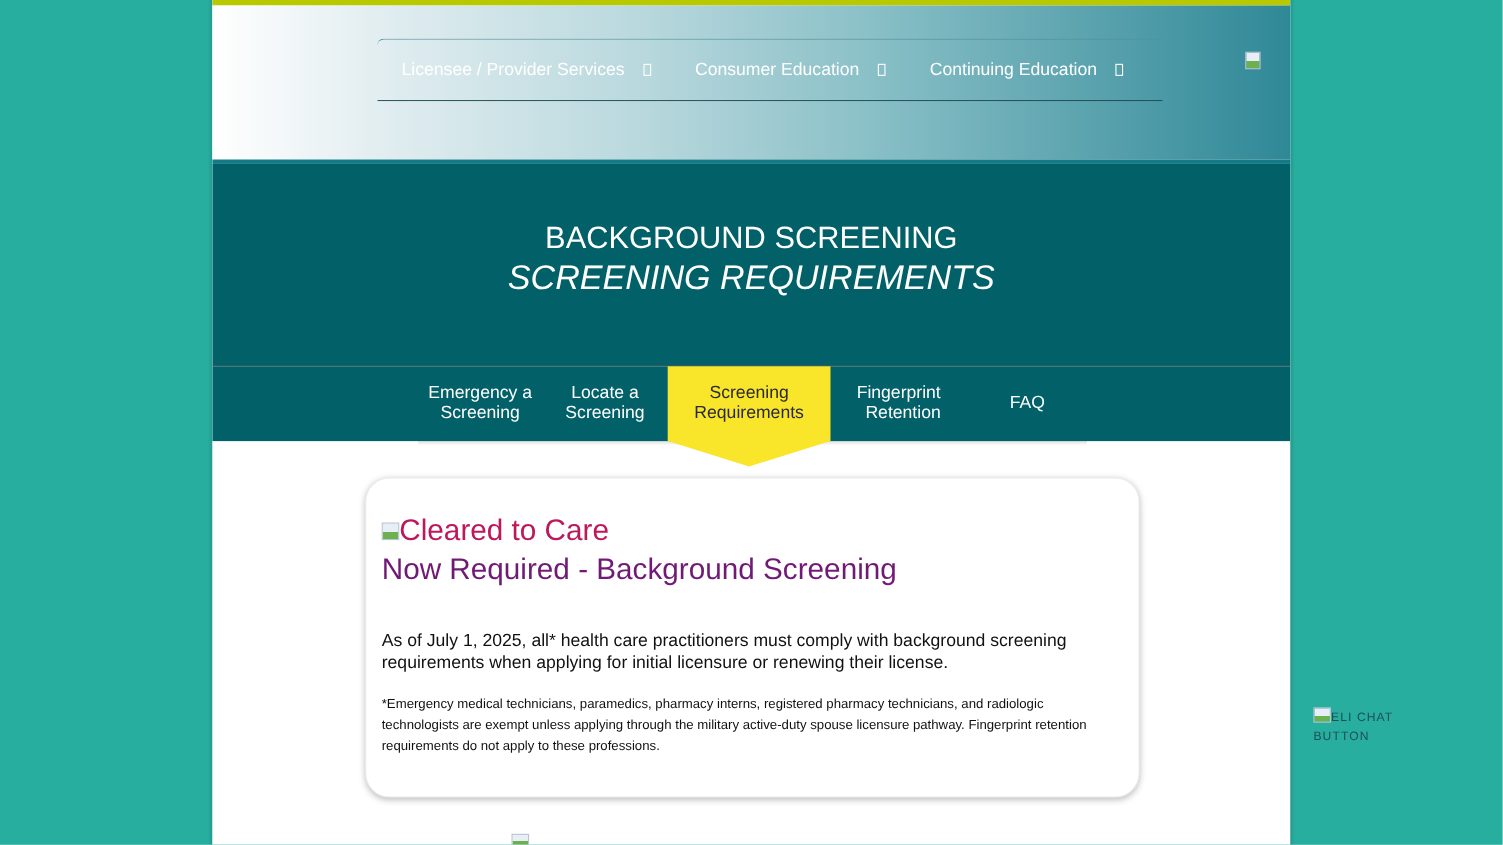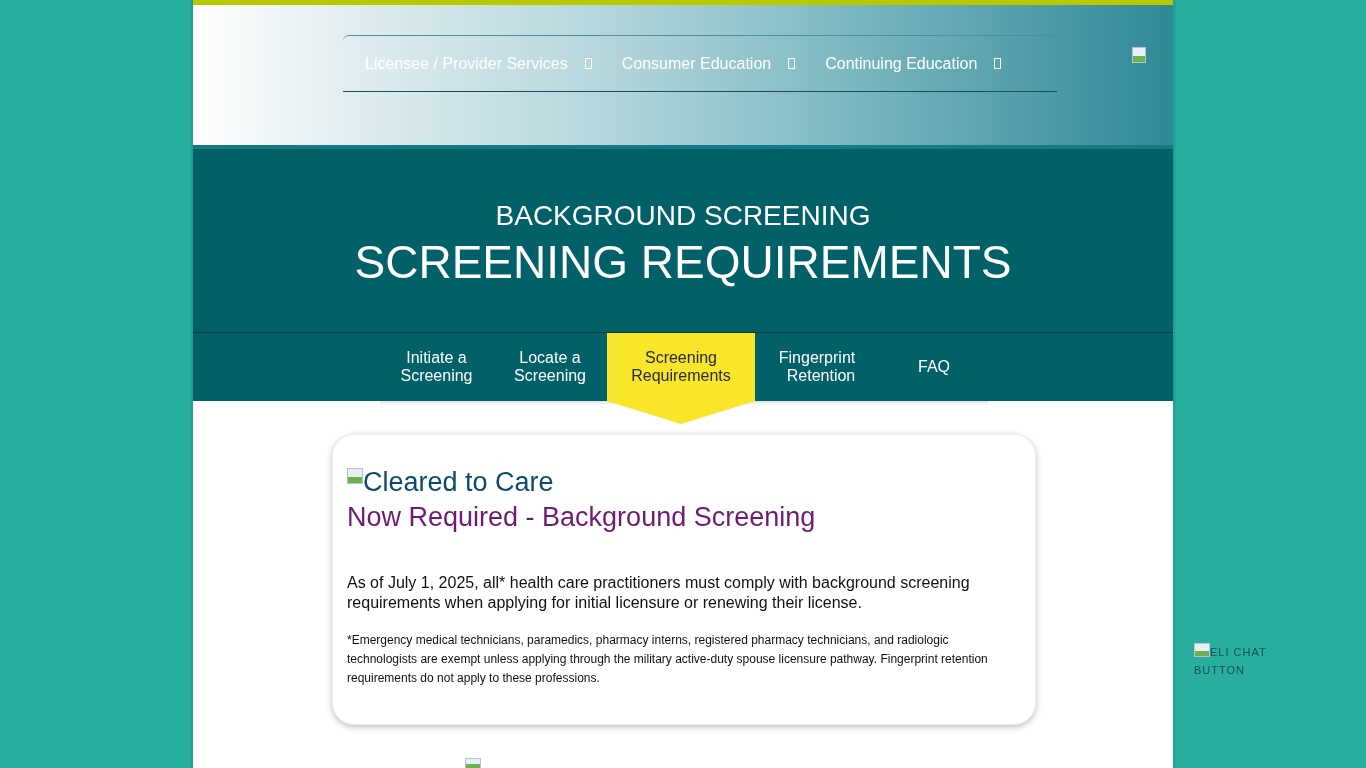--- a/index.html
+++ b/index.html
@@ -36,21 +36,21 @@
       border-top: 1px solid #4f8f98;
       border-bottom: 1px solid #1f4b52;
       border-radius: 6px 0 0 0;
       display: flex; align-items: center;
       padding-left: 22px;
     }
     .topnav-item {
       display: flex; align-items: center;
       color: #ffffff;
       font-size: 16px;
-      margin-right: 30px;
+      margin-right: 40px;
       cursor: pointer;
       white-space: nowrap;
     }
     .topnav-item .caret {
       display: inline-block;
       width: 7px; height: 11px;
       border: 1px solid #ffffff;
       margin-left: 17px;
     }
     .banner-logo {
@@ -68,21 +68,22 @@
       background: #016068;
       text-align: center;
       color: #ffffff;
     }
     .hero-sub {
       position: absolute; left: 0; top: 51px; width: 980px;
       font-size: 28px; letter-spacing: 0;
     }
     .hero-title {
       position: absolute; left: 0; top: 86px; width: 980px;
-      font-size: 46px;
+      font-size: 31px;
+      font-style: italic;
     }
     .hero-divider {
       position: absolute; left: 0; top: 332px; width: 980px; height: 1px;
       background: #0c3a40;
     }
     
     .tabs {
       position: absolute; left: 0; top: 333px; width: 980px; height: 68px;
       background: #016068;
     }
@@ -113,22 +114,22 @@
     
     .card {
       position: absolute; left: 139px; top: 434px; width: 704px; height: 291px;
       background: #ffffff;
       border-radius: 22px;
       box-shadow: 0 2px 6px rgba(0,0,0,0.25);
       border: 1px solid #ececec;
     }
     .card-logo {
       position: absolute; left: 14px; top: 32px;
-      font-size: 27px; color: #0c4a6e;
-      display: flex; align-items: flex-start;
+      font-size: 27px; color: #be185d;
+      display: flex; align-items: center;
     }
     .card-logo .broken-img { width: 16px; height: 16px; margin-top: 1px; }
     .card-heading {
       position: absolute; left: 14px; top: 67px;
       font-size: 27px; color: #701a75;
     }
     .card-body {
       position: absolute; left: 14px; top: 138px; width: 660px;
       font-size: 16px; line-height: 20px; color: #111;
     }
@@ -187,21 +188,21 @@
   <div class="banner-bottom"></div>
 
   <section class="hero">
     <div class="hero-sub">BACKGROUND SCREENING</div>
     <h1 class="hero-title" style="font-weight:normal;">SCREENING REQUIREMENTS</h1>
   </section>
   <div class="hero-divider"></div>
 
   <nav class="tabs">
     <div class="tab" style="left:187px; width:113px;">
-      <span><span>Initiate a</span><br><span>Screening</span></span>
+      <span><span>Emergency a</span><br><span>Screening</span></span>
     </div>
     <div class="tab" style="left:300px; width:114px;">
       <span><span>Locate a</span><br><span>Screening</span></span>
     </div>
     <div class="tab active" style="left:414px; width:148px;">
       <span><span>Screening</span><br><span>Requirements</span></span>
     </div>
     <div class="tab" style="left:562px; width:124px;text-align:right;">
       <span><span>Fingerprint</span><br><span>Retention</span></span>
     </div>

